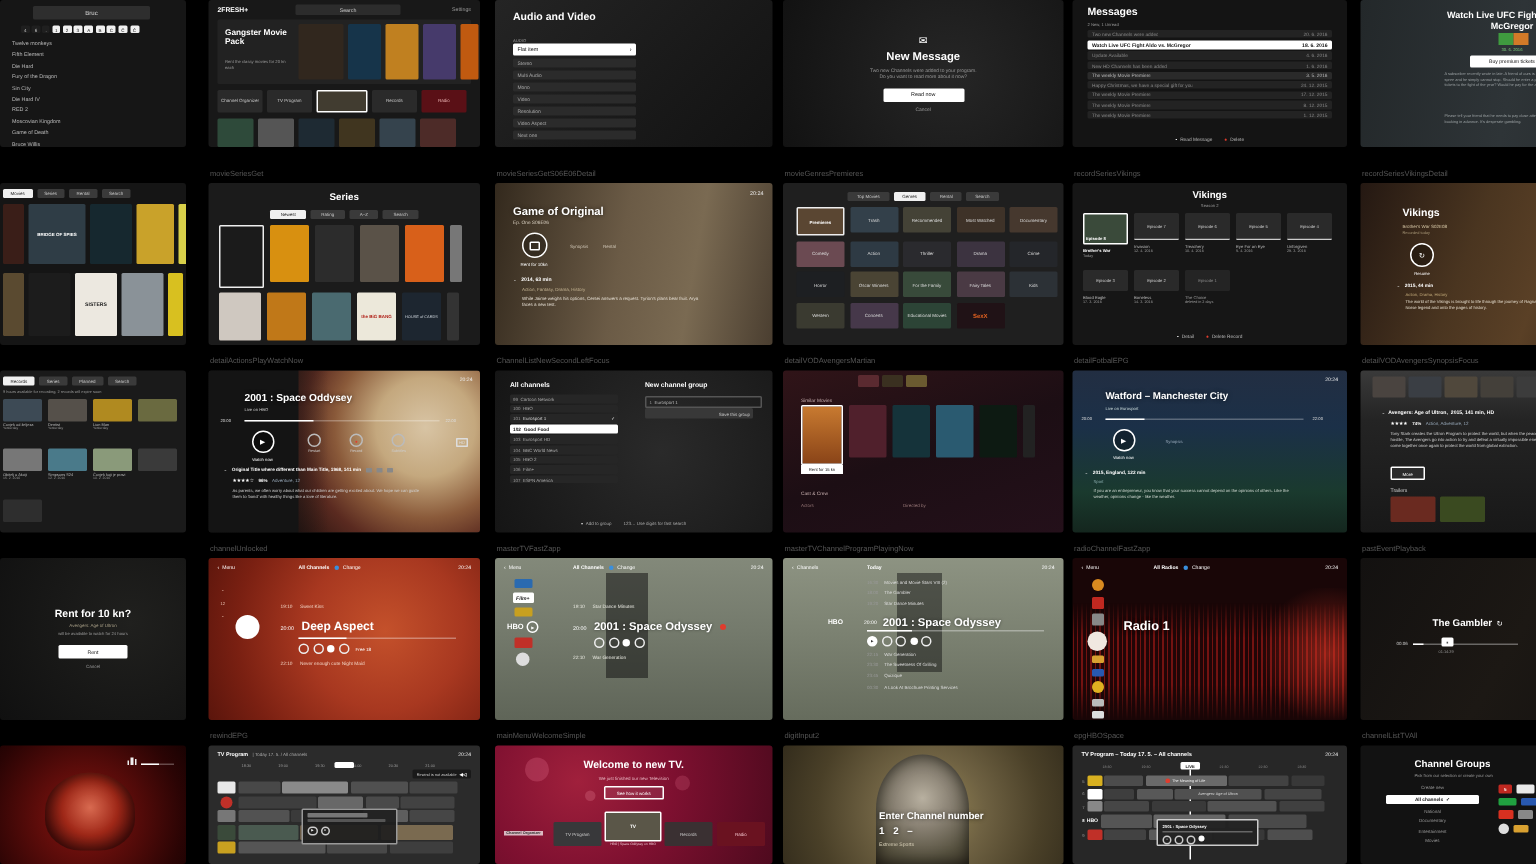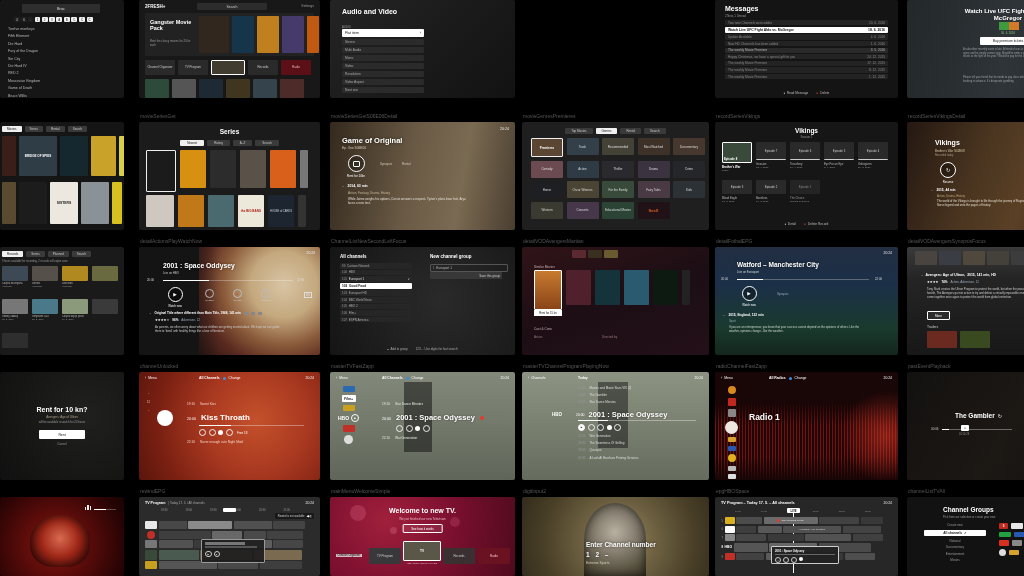--- a/index.html
+++ b/index.html
@@ -112,20 +112,28 @@
         </div>
       <div class="row-item" style="height:6.5px;padding:0 3px;font-size:3.3px;background:#2b2b2b;color:#aaa;border-radius:1px;">
           <span>Video Aspect</span>
         </div>
       <div class="row-item" style="height:6.5px;padding:0 3px;font-size:3.3px;background:#2b2b2b;color:#aaa;border-radius:1px;">
           <span>Next one</span>
         </div>
     </div>
   </div>
 
+  <div class="t fc ctr" style="left:522px;top:0;width:187px;height:98px;background:radial-gradient(circle at 60% 50%,#262626,#121212);">
+    <div style="font-size:7px;color:#fff;">✉</div>
+    <div class="b w" style="font-size:7.5px;margin-top:2px;">New Message</div>
+    <div class="g" style="font-size:3.3px;margin-top:3px;">Two new Channels were added to your program.</div>
+    <div class="g" style="font-size:3.3px;">Do you want to read more about it now?</div>
+    <div class="wbtn" style="width:54px;font-size:3.6px;padding:2.5px 0;margin-top:6px;border-radius:1px;">Read now</div>
+    <div class="g" style="font-size:3.3px;margin-top:3.5px;">Cancel</div>
+  </div>
 
   <div class="t" style="left:715px;top:0;width:183px;height:98px;background:#141414;">
     <div class="abs b w" style="left:10px;top:5px;font-size:7px;">Messages</div>
     <div class="abs g" style="left:10px;top:14px;font-size:2.8px;">2 New, 1 Unread</div>
     <div class="abs fc" style="left:10px;top:20px;width:163px;gap:1.2px;">
       <div class="row-item" style="height:5.4px;padding:0 3px;background:#232323;color:#8a8a8a;font-size:3.2px;border-radius:1px;">
           <span class="ellip">Two new Channels were added</span>
           <span>20. 6. 2016</span>
         </div>
       <div class="row-item wbtn" style="height:6.6px;padding:0 3px;font-size:3.4px;font-weight:bold;border-radius:1px;">
@@ -681,21 +689,21 @@
       <span>12</span>
       <span>⌄</span>
     </div>
     <div class="abs circ" style="left:18px;top:38px;width:16px;height:16px;background:#fff;border:none;"></div>
     <div class="abs f" style="left:48px;top:30px;gap:5px;font-size:3.2px;color:#f0d0c0;">
       <span>19:10</span>
         <span>Sweet Kiss</span>
     </div>
     <div class="abs f" style="left:48px;top:41px;gap:5px;align-items:baseline;">
       <span style="font-size:3.6px;color:#fff;">20:00</span>
-      <span class="b w" style="font-size:8px;">Kiss Throath</span>
+      <span class="b w" style="font-size:8px;">Deep Aspect</span>
     </div>
     <div class="abs bar" style="left:60px;top:53px;width:105px;height:.8px;background:rgba(255,255,255,.35);">
         <i style="width:30%;"></i>
       </div>
     <div class="abs f" style="left:60px;top:57px;gap:2.5px;align-items:center;">
       <span class="circ" style="width:5px;height:5px;border-color:#eee;"></span>
       <span class="circ" style="width:5px;height:5px;border-color:#eee;"></span>
       <span class="dot" style="width:5px;height:5px;background:#fff;"></span>
       <span class="circ" style="width:5px;height:5px;border-color:#eee;"></span>
       <span style="font-size:3px;color:#fff;margin-left:2px;">Free 18</span>

